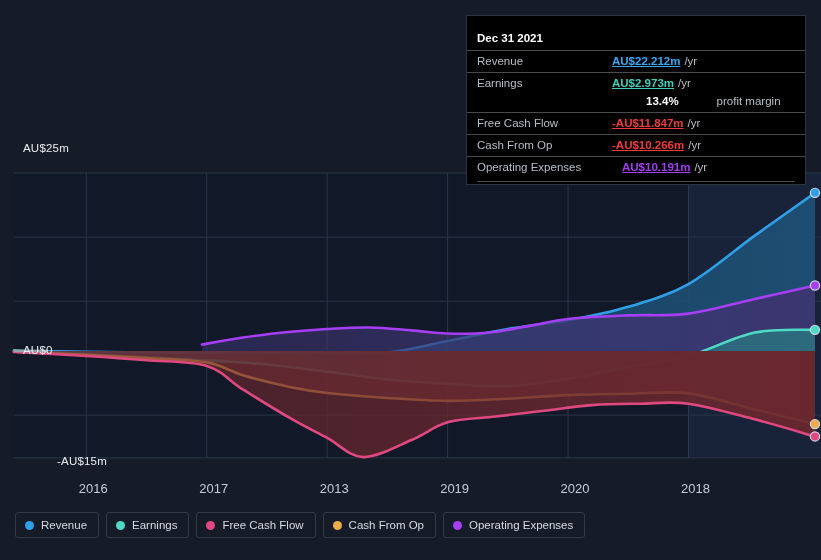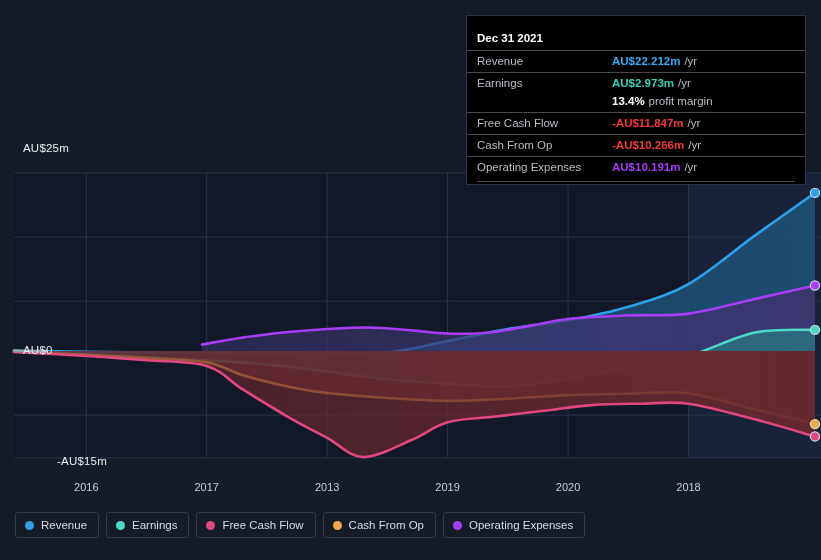--- a/index.html
+++ b/index.html
@@ -17,43 +17,43 @@
 
   .axis-label {
     position:absolute; color:#e9edf2; font-size:11.5px;
     letter-spacing:.2px; white-space:nowrap;
   }
   #lbl-top    { left:23px; top:142px; }
   #lbl-zero   { left:23px; top:344px; }
   #lbl-bottom { left:23px; top:455px;margin-left:34px; }
 
   .xtick {
-    position:absolute; top:481px; color:#c6ccd6; font-size:11px;
-    transform:translateX(-50%); white-space:nowrap;
+    position:absolute; top:481px; color:#c6ccd6; font-size:13px;
+    transform:translateX(-50%); white-space:nowrap;margin-left:7px;
   }
 
   
   #tooltip {
     position:absolute; left:466px; top:15px; width:340px;
     background:#000; border:1px solid #2b3442;
     padding:16px 0 2px 0;
   }
   #tt-date {
     color:#fff; font-size:11.5px; font-weight:bold;
     padding:0 10px 6px 10px;
   }
   .tt-row {
     display:flex; align-items:baseline;
     border-top:1px solid #4a4a4a;
     padding:3px 10px 3px 10px;
     font-size:11.5px; line-height:15px;
   }
-  .tt-row.noline { border-top:none; padding-top:0; }
+  .tt-row.noline { border-top:none; padding-top:0;gap:34px; }
   .tt-key { color:#b9bec6; width:135px; flex:0 0 135px; }
-  .tt-val { font-weight:bold; }
+  .tt-val { font-weight:bold;text-decoration:underline; }
   .tt-unit { color:#b9bec6; font-weight:normal; margin-left:4px; }
   .tt-sub { color:#fff; font-weight:bold; }
 
   
   #legend {
     position:absolute; left:15px; top:512px;
     display:flex; gap:7px;
   }
   .legend-item {
     display:flex; align-items:center; gap:7px;
@@ -161,21 +161,21 @@
           <div class="tt-val" style="color: rgb(240, 58, 58);">-AU$11.847m</div>
           <span class="tt-unit">/yr</span>
         </div>
         <div class="tt-row">
           <div class="tt-key">Cash From Op</div>
           <div class="tt-val" style="color: rgb(240, 58, 58);">-AU$10.266m</div>
           <span class="tt-unit">/yr</span>
         </div>
         <div class="tt-row">
           <div class="tt-key">Operating Expenses</div>
-          <div class="tt-val" style="color: rgb(164, 60, 245);">AU$10.191m</div>
+          <div class="tt-val" style="color: rgb(164, 60, 245); margin-left: 10px;">AU$10.191m</div>
           <span class="tt-unit">/yr</span>
         </div>
         <div style="border-top: 1px solid rgb(74, 74, 74); margin: 3px 10px 0px;"></div>
       </div>
   </div>
 
   <div id="legend">
       <div class="legend-item">
         <span class="legend-dot" style="background: rgb(47, 159, 232);"></span>
         <span class="legend-txt">Revenue</span>

